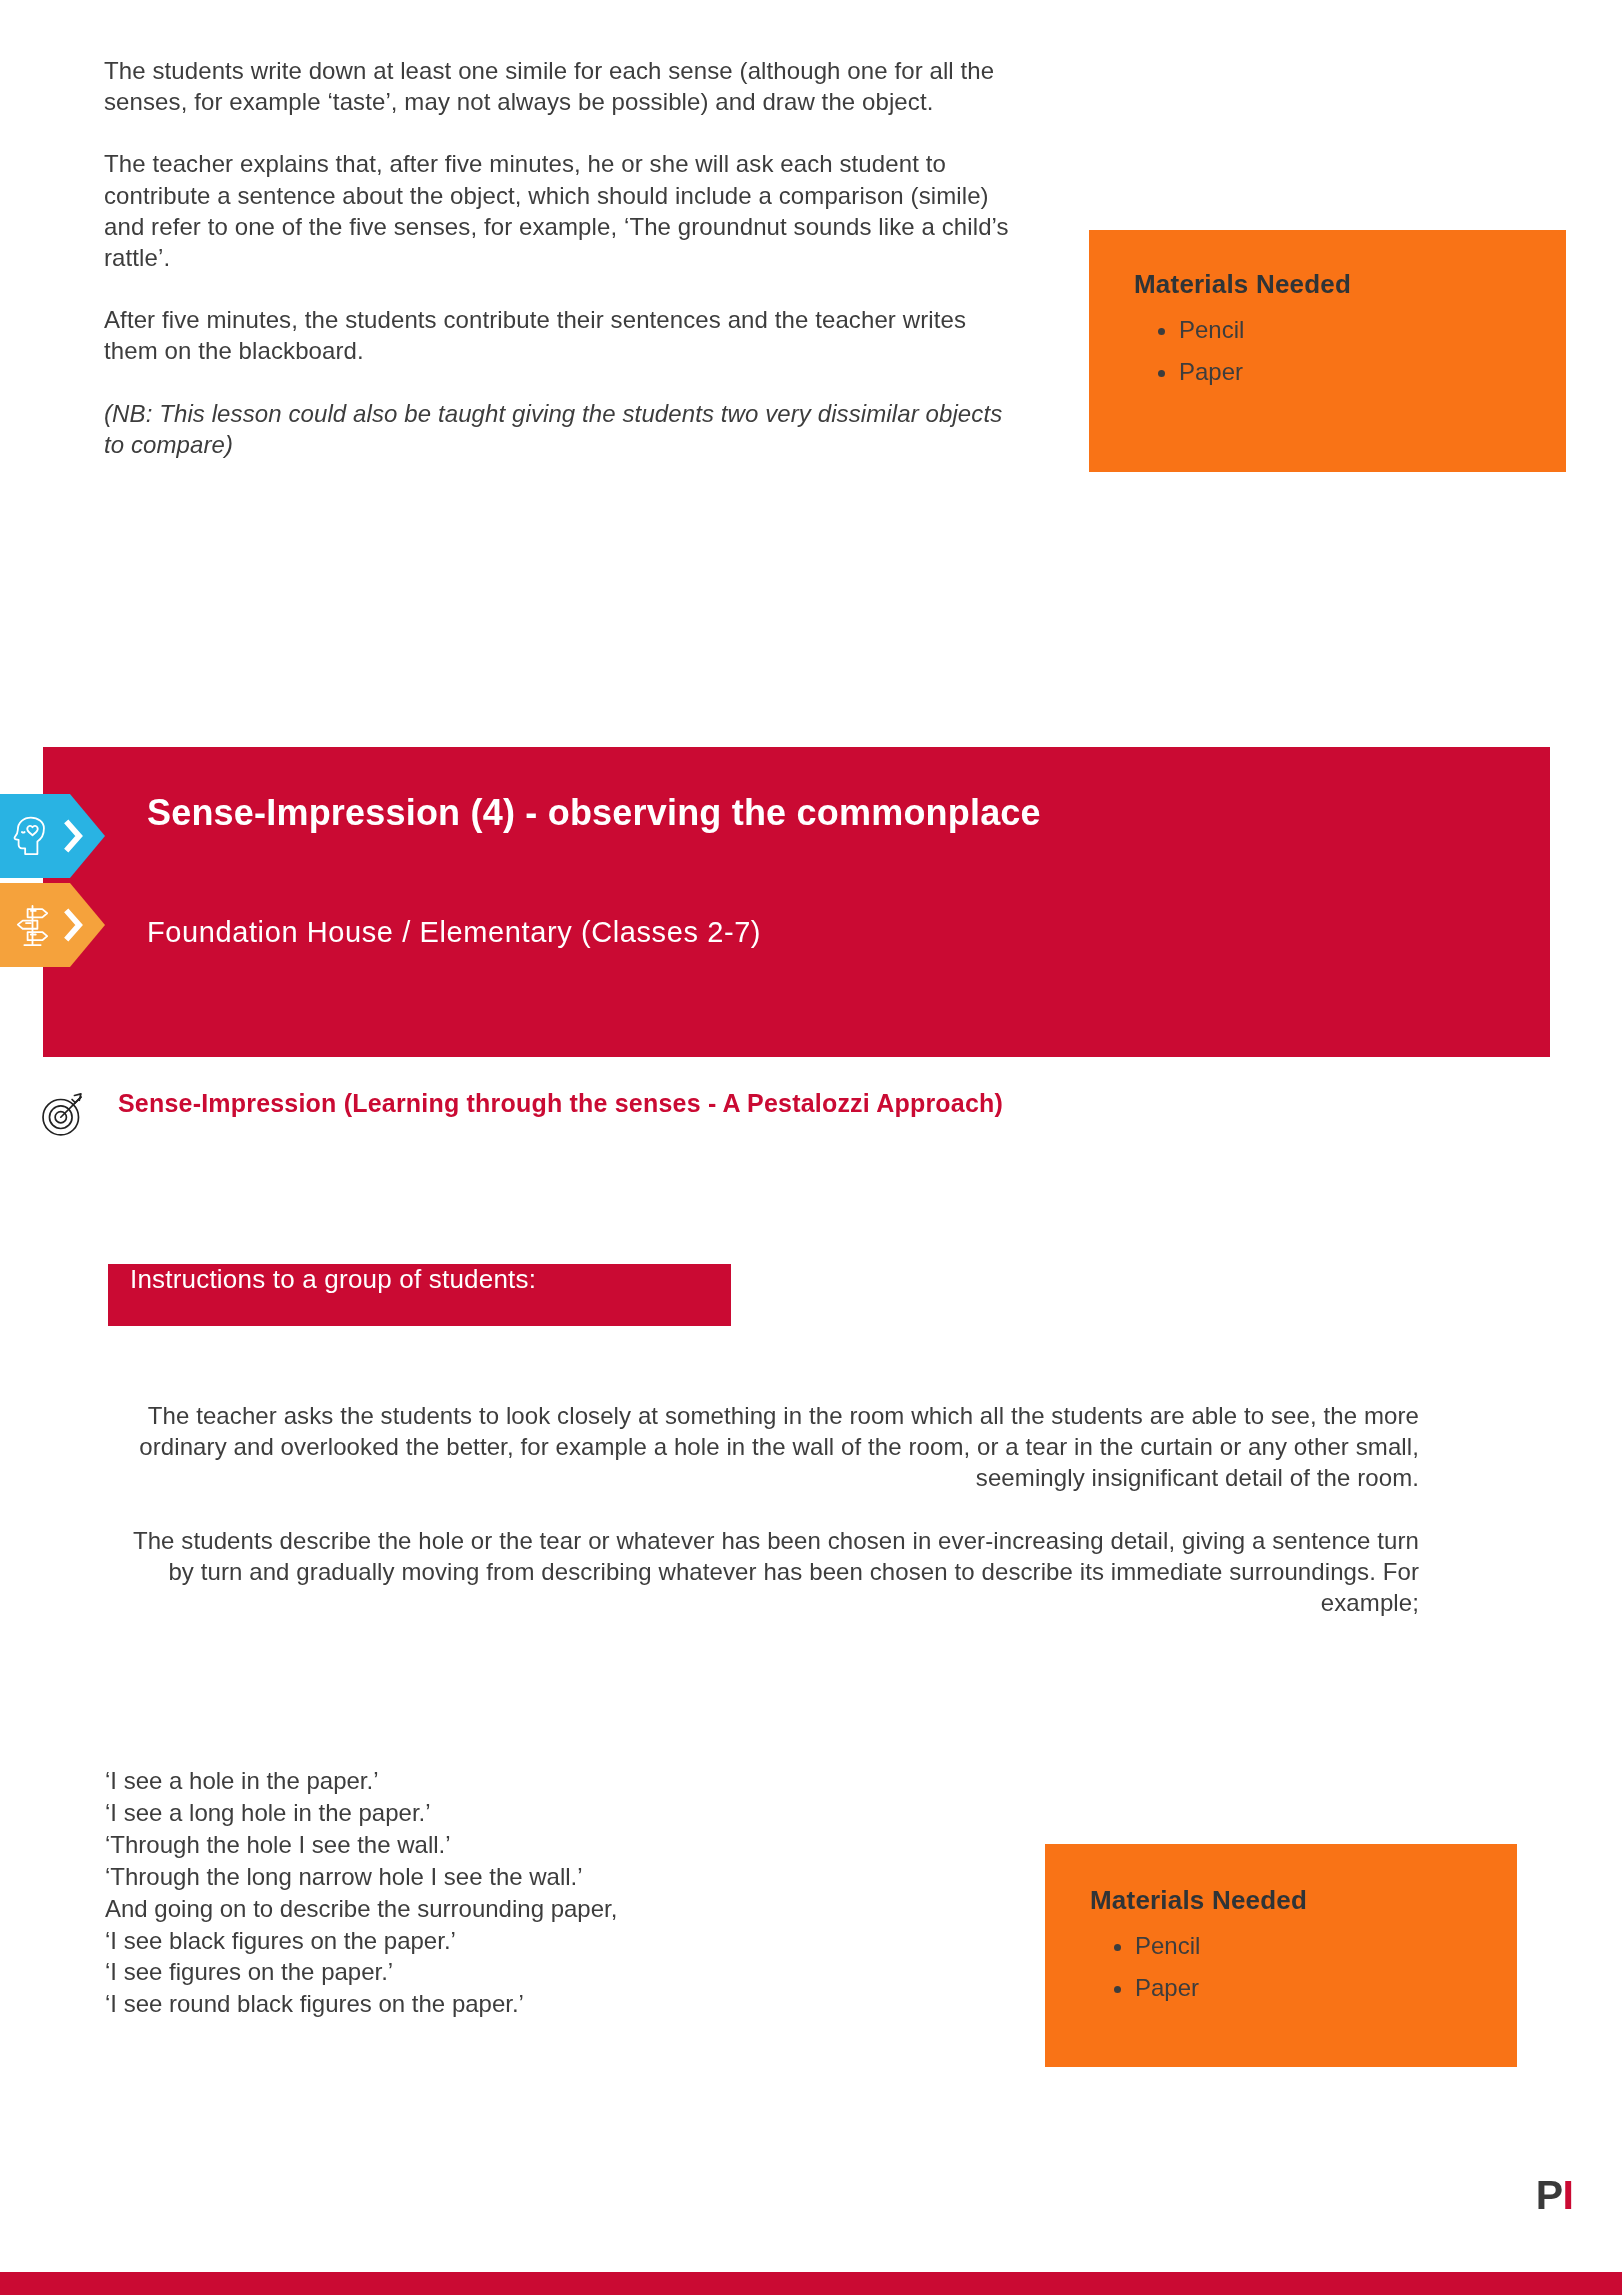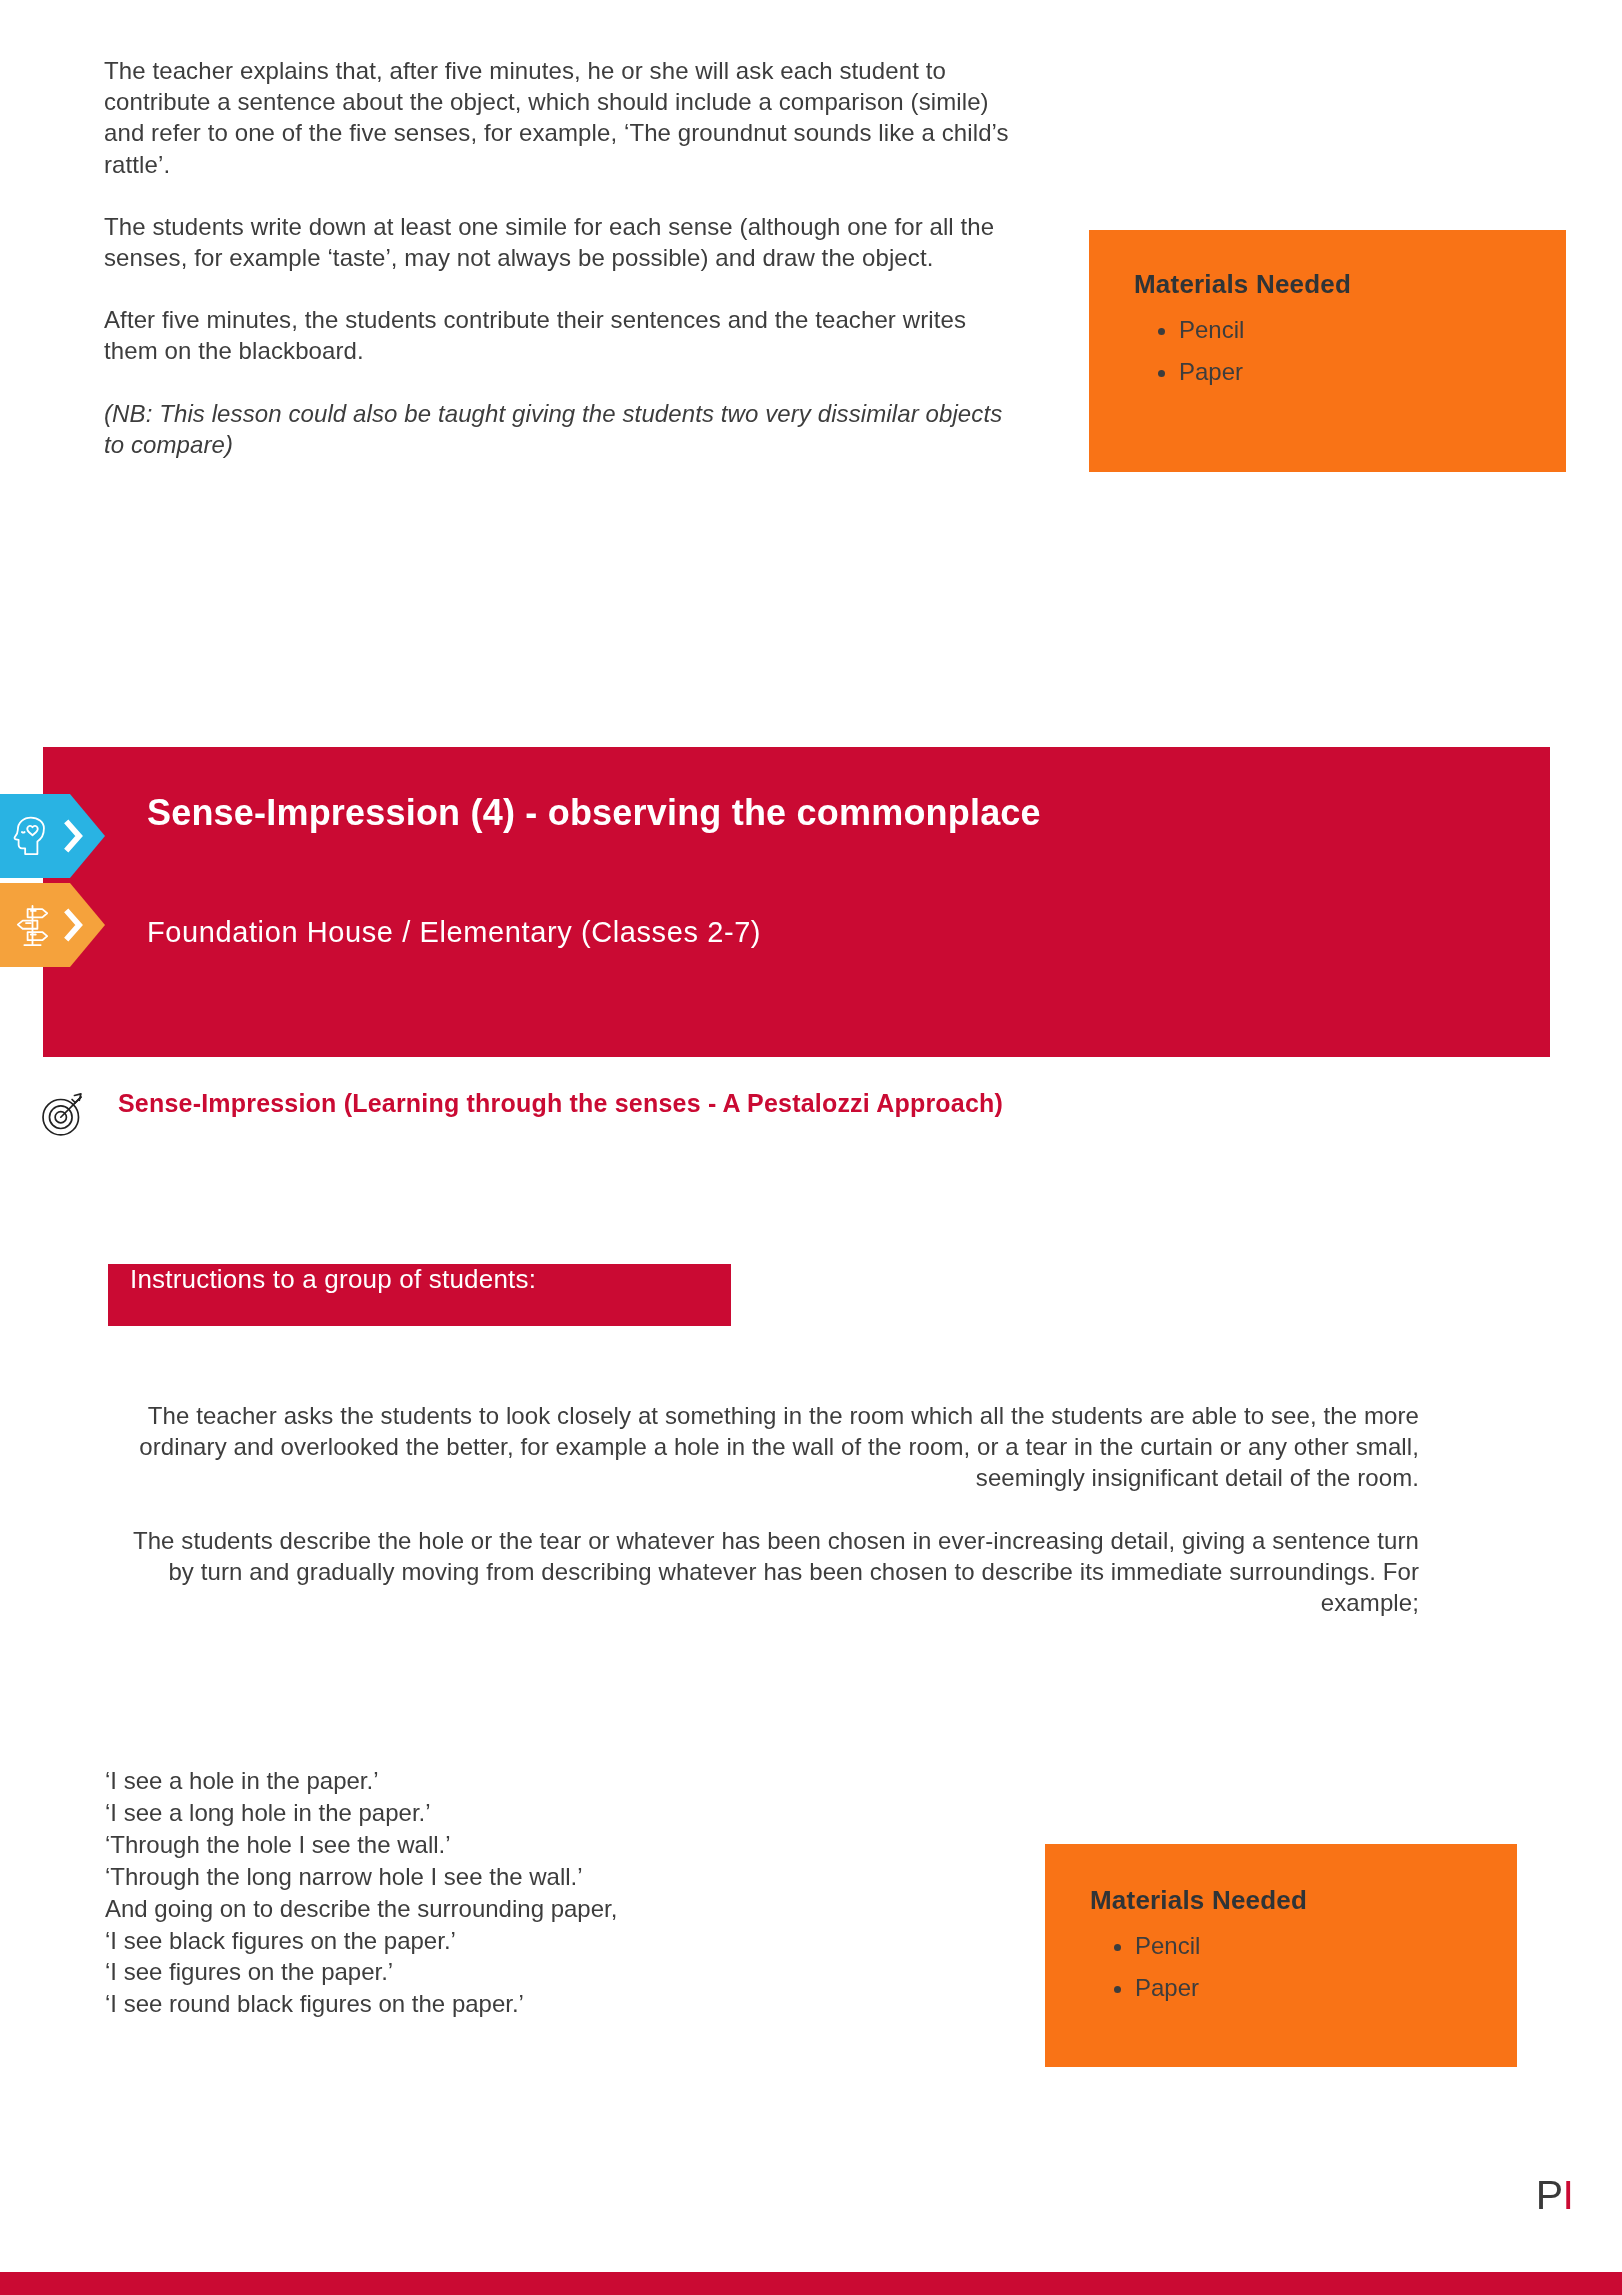--- a/index.html
+++ b/index.html
@@ -206,43 +206,43 @@
     line-height: 1.33;
     color: #3d3d3d;
   }
 
   
   #footer-logo {
     position: absolute;
     right: 50px;
     top: 2175px;
     font-size: 41px;
-    font-weight: normal;
+    font-weight: bold;
     letter-spacing: -0.8px;
     line-height: 1;
   }
   #footer-logo .logo-p { color: #3a3a3a; }
   #footer-logo .logo-i { color: #ca0a33; }
   #footer-bar {
     position: absolute;
     left: 0;
     bottom: 0;
     width: 1623px;
     height: 23.5px;
     background: #ca0a33;
   }
 </style>
 </head>
 <body>
 
 <div id="top-section">
 
   <div id="top-text-column">
+    <p class="body-text">The students write down at least one simile for each sense (although one for all the senses, for example ‘taste’, may not always be possible) and draw the object.</p>
     <p class="body-text">The teacher explains that, after five minutes, he or she will ask each student to contribute a sentence about the object, which should include a comparison (simile) and refer to one of the five senses, for example, ‘The groundnut sounds like a child’s rattle’.</p>
-    <p class="body-text">The students write down at least one simile for each sense (although one for all the senses, for example ‘taste’, may not always be possible) and draw the object.</p>
     <p class="body-text">After five minutes, the students contribute their sentences and the teacher writes them on the blackboard.</p>
     <p class="body-text italic">(NB: This lesson could also be taught giving the students two very dissimilar objects to compare)</p>
   </div>
 
   <div class="materials-box" id="materials-box-1">
     <div class="materials-title">Materials Needed</div>
     <ul class="materials-list">
       <li>Pencil</li>
       <li>Paper</li>
     </ul>

